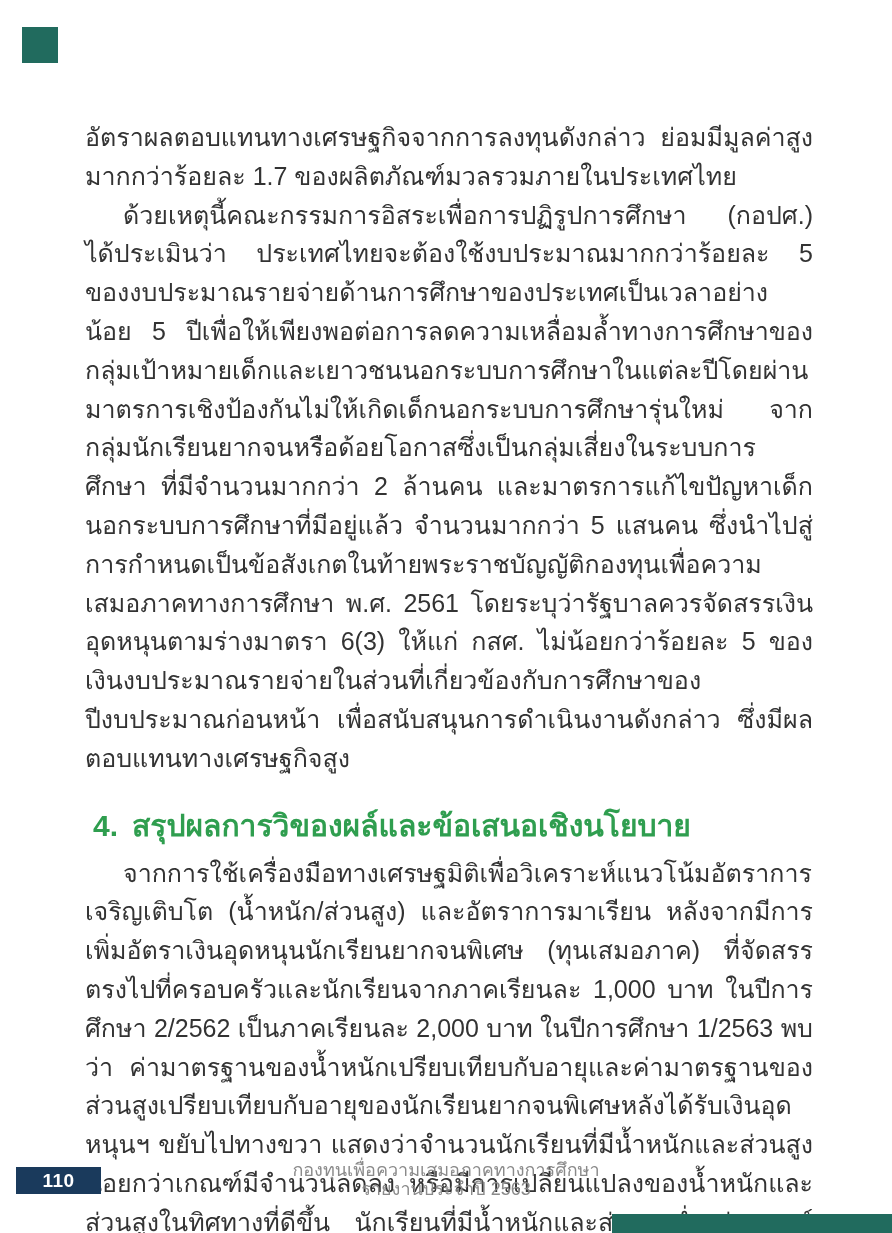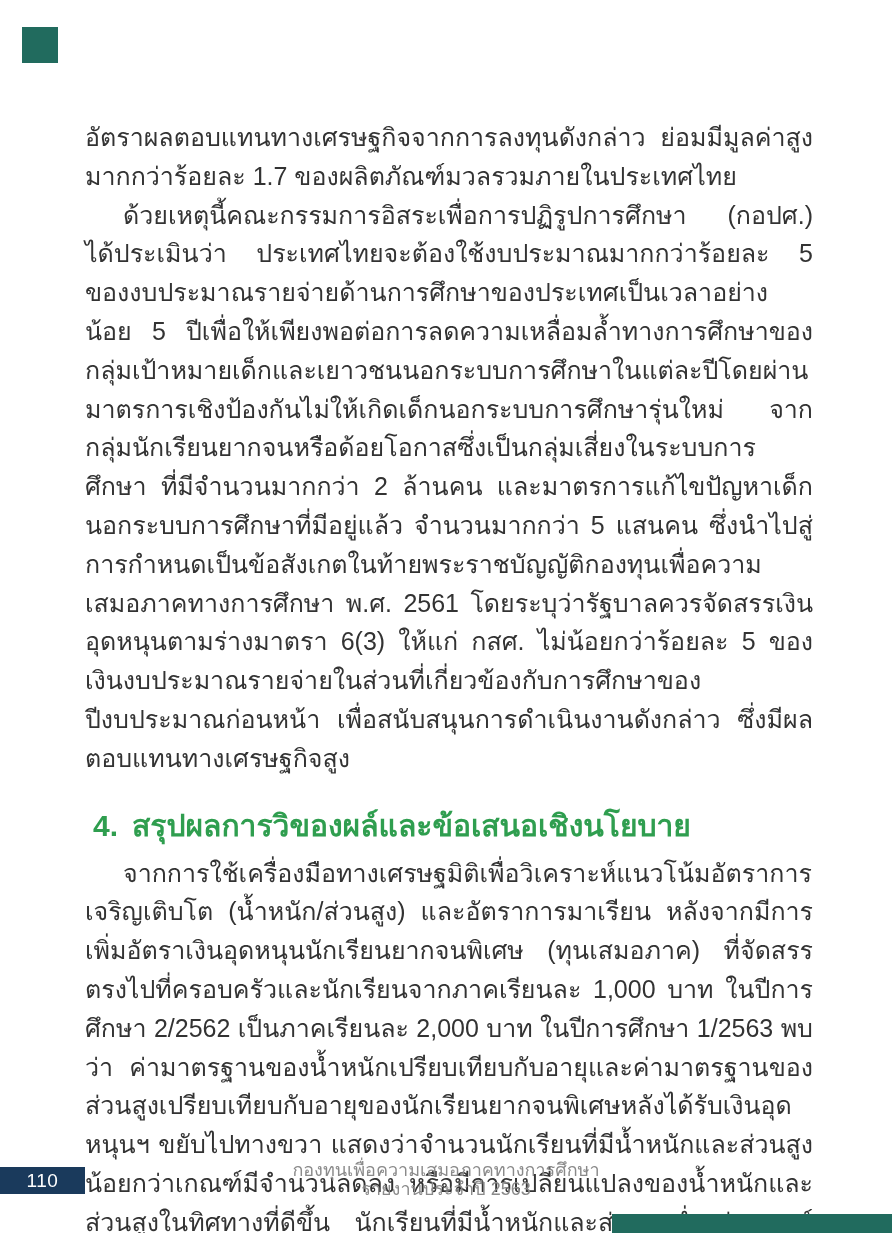--- a/index.html
+++ b/index.html
@@ -48,26 +48,26 @@
     margin-top: 29px;
     margin-bottom: 9px;
     color: var(--heading-green);
     font-size: 30px;
     font-weight: bold;
     line-height: 38px;
     text-align: left;
   }
   .page-badge {
     position: absolute;
-    left: 0; top: 1167px;
+    left: 16px; top: 1167px;
     width: 85px; height: 27px;
     background: var(--page-number-bg);
     color: #ffffff;
     font-size: 19px;
-    font-weight: normal;
+    font-weight: bold;
     display: flex;
     align-items: center;
     justify-content: center;
     letter-spacing: 0.5px;
   }
   .footer-text {
     position: absolute;
     left: 0; right: 0;
     top: 1161px;
     text-align: center;

